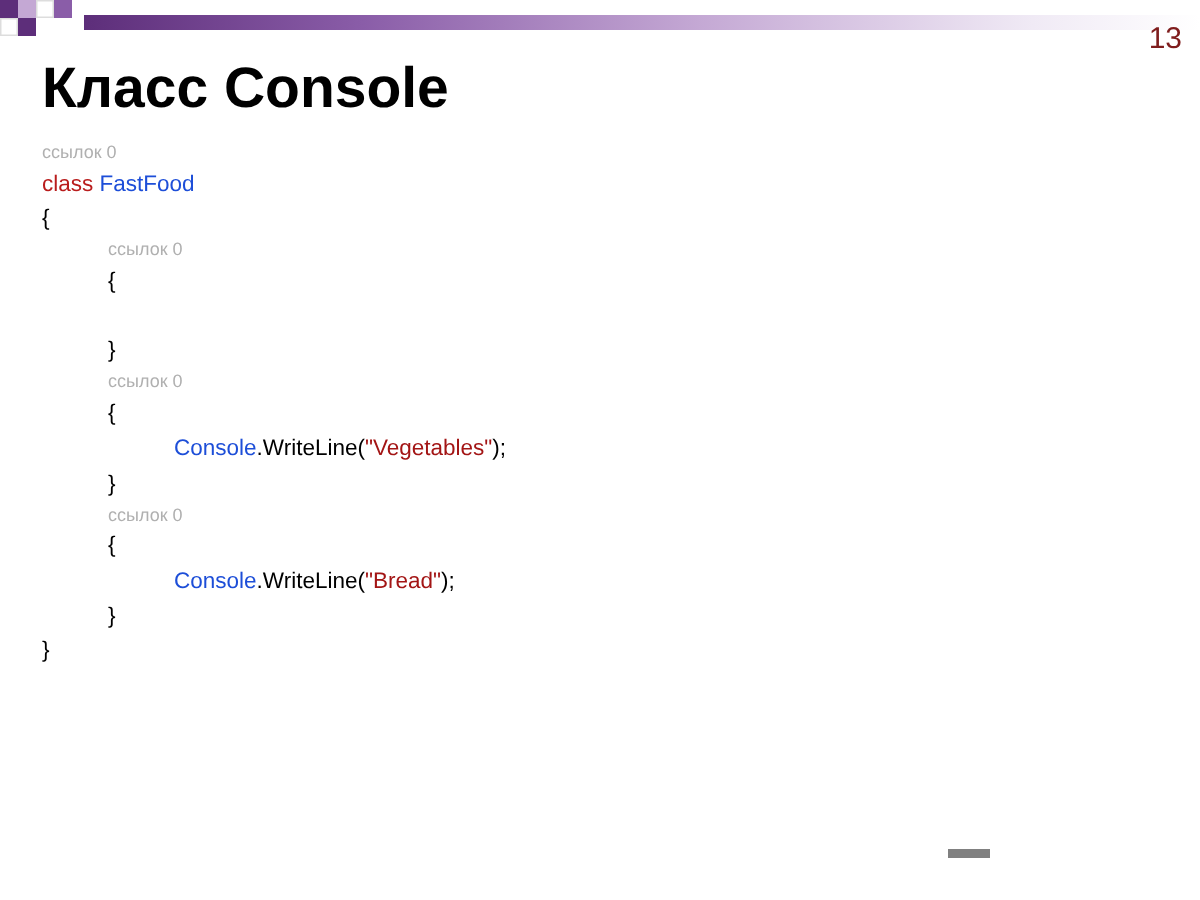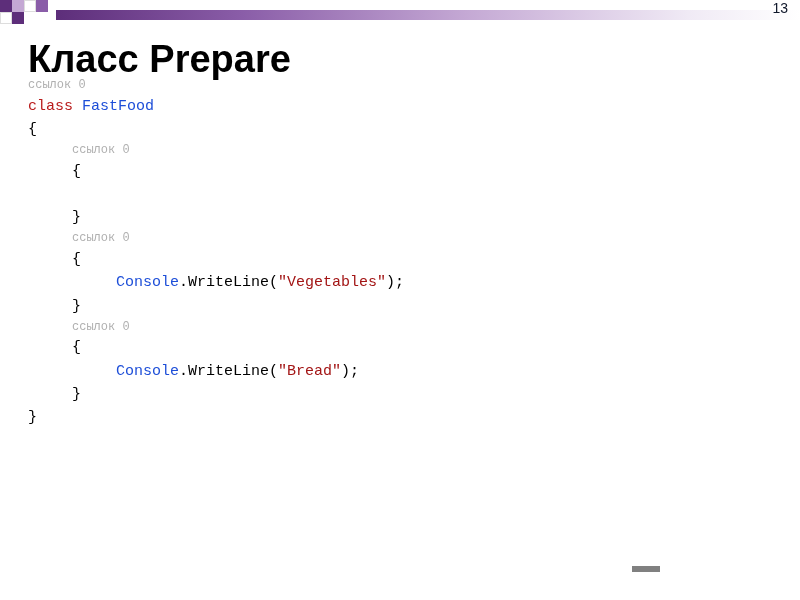--- a/index.html
+++ b/index.html
@@ -39,39 +39,39 @@
     .gradient-bar {
       position: absolute;
       top: 10px;
       left: 56px;
       right: 0;
       height: 10px;
       background: linear-gradient(to right, #5d2e7a 0%, #8a5da8 25%, #c4a8d4 55%, #f0eaf5 85%, #ffffff 100%);
     }
     .slide-number {
       position: absolute;
-      top: 0;
+      top: 15px;
       right: 12px;
-      font-size: 14px;
-      color: #0f172a;
+      font-size: 20px;
+      color: #7f1d1d;
       z-index: 2;
     }
     .title {
       position: absolute;
       top: 38px;
       left: 28px;
       font-size: 38px;
       font-weight: bold;
       color: #000000;
     }
     .code-area {
       position: absolute;
-      top: 76px;
+      top: 92px;
       left: 28px;
-      font-family: Liberation Mono, monospace;
+      font-family: Liberation Sans, sans-serif;
       font-size: 15px;
       line-height: 1.55;
       color: #000000;
     }
     .codelens {
       color: #b0b0b0;
       font-size: 12px;
     }
     .kw { color: #b91c1c; }
     .cls { color: #1d4ed8; }
@@ -98,21 +98,21 @@
     <div class="sq sq4"></div>
     <div class="sq sq2"></div>
     <div class="sq sq4"></div>
     <div class="sq sq1"></div>
   </div>
   <div class="gradient-bar"></div>
 </div>
 
 <div class="slide-number">13</div>
 
-<div class="title">Класс Prepare</div>
+<div class="title">Класс Console</div>
 
 <div class="code-area">
   <div class="codelens">ссылок 0</div>
   <div><span class="kw">class</span><span class="cls"> FastFood</span></div>
   <div>{</div>
   <div class="indent1 codelens">ссылок 0</div>
   <div class="indent1">{</div>
   <div>&nbsp;</div>
   <div class="indent1">}</div>
   <div class="indent1 codelens">ссылок 0</div>

